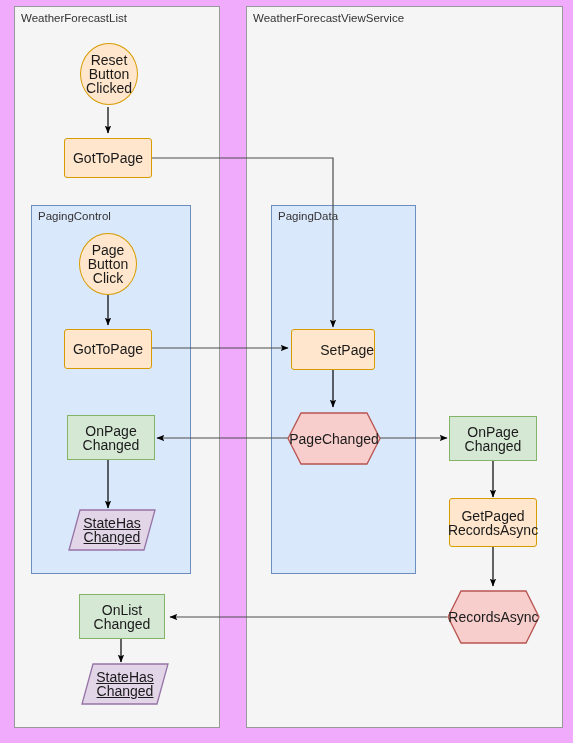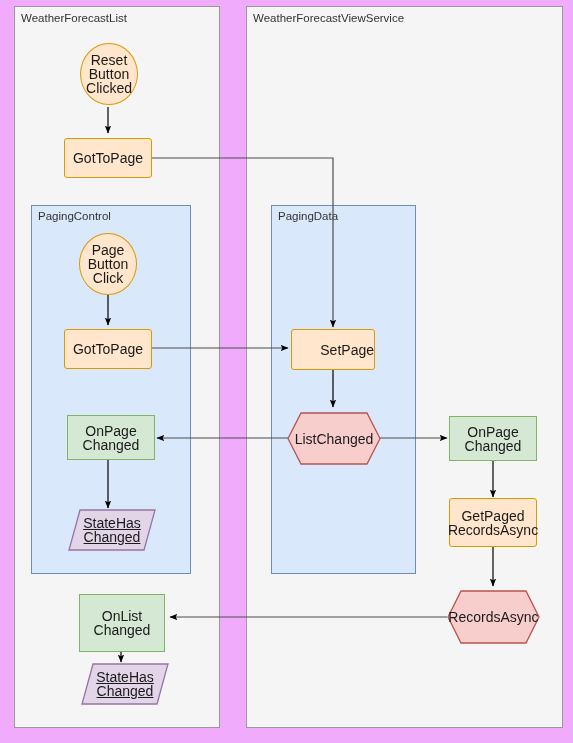--- a/index.html
+++ b/index.html
@@ -192,42 +192,42 @@
 
   <div class="node node-green" style="left:67px; top:415px; width:88px; height:45px;">
     <span style="white-space:pre-line;">OnPage
 Changed</span>
   </div>
 
   <div class="node node-hex" style="left:287px; top:412px; width:94px; height:53px;">
     <svg width="94" height="53" viewBox="0 0 94 53">
       <polygon points="14,1 80,1 93,26.5 80,52 14,52 1,26.5" fill="#f8cecc" stroke="#b85450" stroke-width="1.3"></polygon>
     </svg>
-    <span class="hex-text" style="white-space:pre-line;">ListChanged</span>
+    <span class="hex-text" style="white-space:pre-line;">PageChanged</span>
   </div>
 
   <div class="node node-green" style="left:449px; top:416px; width:88px; height:45px;">
     <span style="white-space:pre-line;">OnPage
 Changed</span>
   </div>
 
   <div class="node node-para" style="left:68px; top:509px; width:88px; height:42px;">
     <svg width="88" height="42" viewBox="0 0 88 42">
       <polygon points="12,1 87,1 76,41 1,41" fill="#e1d5e7" stroke="#9673a6" stroke-width="1.3"></polygon>
     </svg>
     <span class="para-text" style="white-space:pre-line;">StateHas
 Changed</span>
   </div>
 
   <div class="node node-rounded" style="left:449px; top:498px; width:88px; height:49px;">
     <span style="white-space:pre-line;">GetPaged
 RecordsAsync</span>
   </div>
 
-  <div class="node node-green" style="left:79px; top:594px; width:86px; height:58px;">
+  <div class="node node-green" style="left:79px; top:594px; width:86px; height:45px;">
     <span style="white-space:pre-line;">OnList
 Changed</span>
   </div>
 
   <div class="node node-hex" style="left:447px; top:590px; width:93px; height:54px;">
     <svg width="93" height="54" viewBox="0 0 93 54">
       <polygon points="14,1 79,1 92,27 79,53 14,53 1,27" fill="#f8cecc" stroke="#b85450" stroke-width="1.3"></polygon>
     </svg>
     <span class="hex-text" style="white-space:pre-line;">RecordsAsync</span>
   </div>

